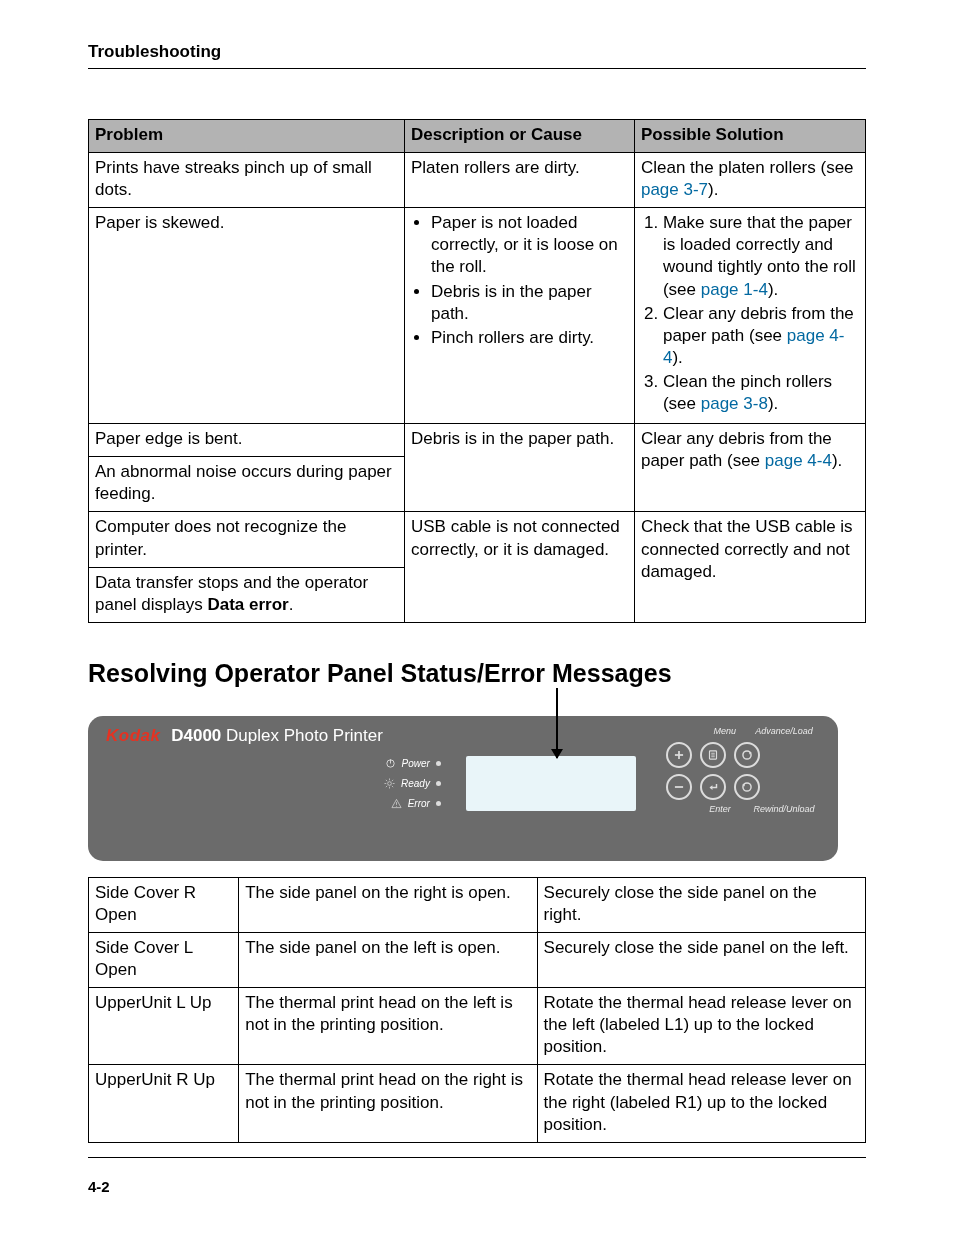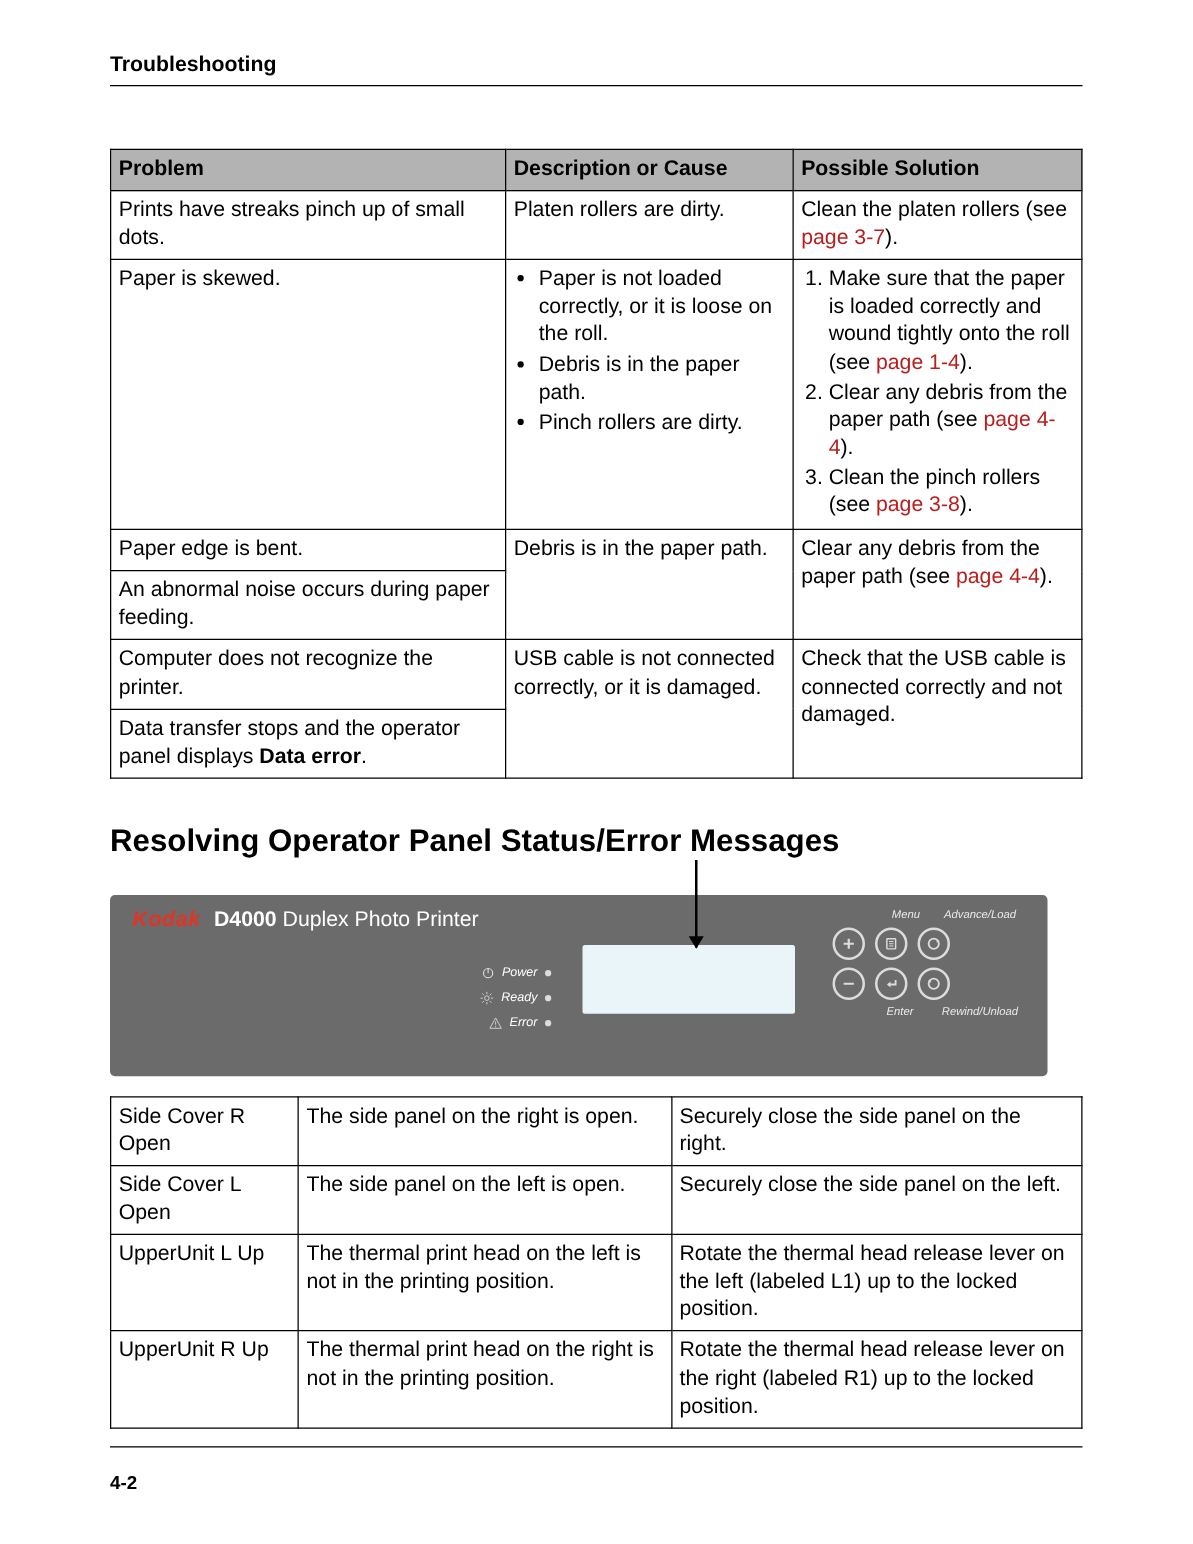--- a/index.html
+++ b/index.html
@@ -33,21 +33,21 @@
     padding: 4px 6px 6px 6px;
     font-size: 17px;
     line-height: 1.3;
     vertical-align: top;
     text-align: left;
   }
   table.tbl th {
     background: #b3b3b3;
     font-weight: 700;
   }
-  .link { color: #b91c1c; }
+  .link { color: #0369a1; }
   ul.tcell {
     margin: 0;
     padding-left: 20px;
   }
   ul.tcell li { margin-bottom: 2px; }
   ol.tcell {
     margin: 0;
     padding-left: 22px;
   }
   ol.tcell li { margin-bottom: 2px; }
@@ -77,21 +77,21 @@
     bottom: -1px;
     width: 0; height: 0;
     border-left: 6px solid transparent;
     border-right: 6px solid transparent;
     border-top: 10px solid #000;
   }
   .panel {
     width: 750px;
     height: 145px;
     background: #6b6b6b;
-    border-radius: 4px;
+    border-radius: 15px;
     position: relative;
     color: #fff;
     font-family: "Segoe UI", Arial, sans-serif;
   }
   .panel .brand {
     position: absolute;
     left: 18px; top: 10px;
     font-size: 17px;
   }
   .panel .brand .kodak {
@@ -102,21 +102,21 @@
   }
   .panel .brand .model {
     font-weight: 700;
     margin-left: 6px;
   }
   .panel .brand .sub {
     font-weight: 400;
   }
   .status-col {
     position: absolute;
-    left: 296px; top: 53px;
+    left: 296px; top: 38px;
     font-size: 10px;
     font-style: italic;
     line-height: 20px;
   }
   .status-col .row {
     display: flex;
     align-items: center;
     justify-content: flex-end;
     gap: 6px;
     height: 20px;

